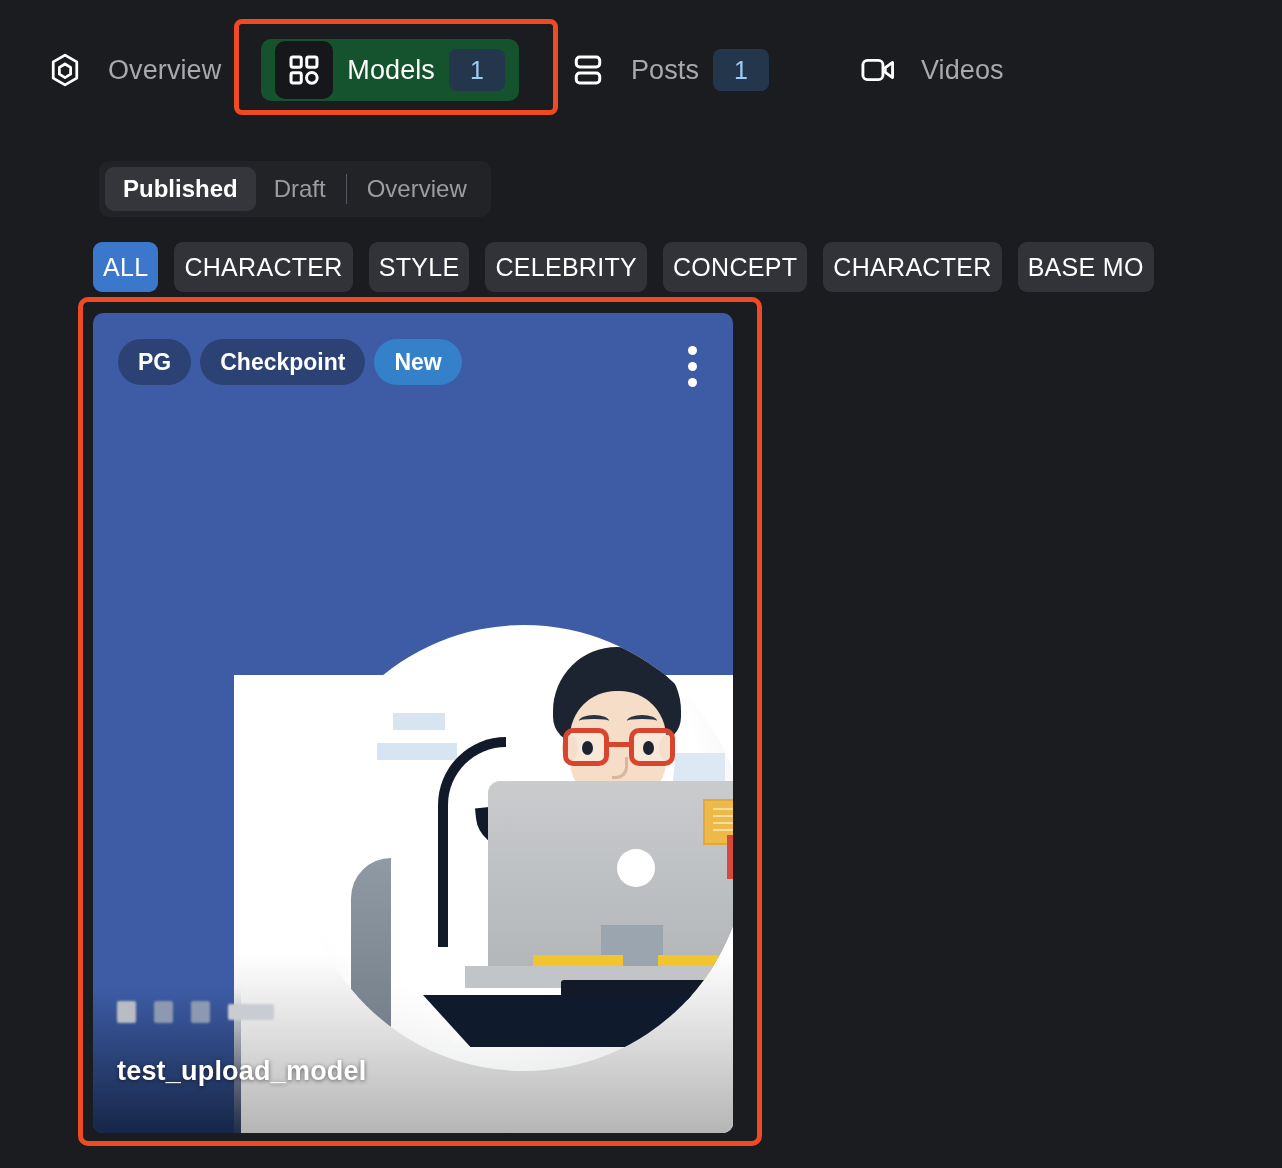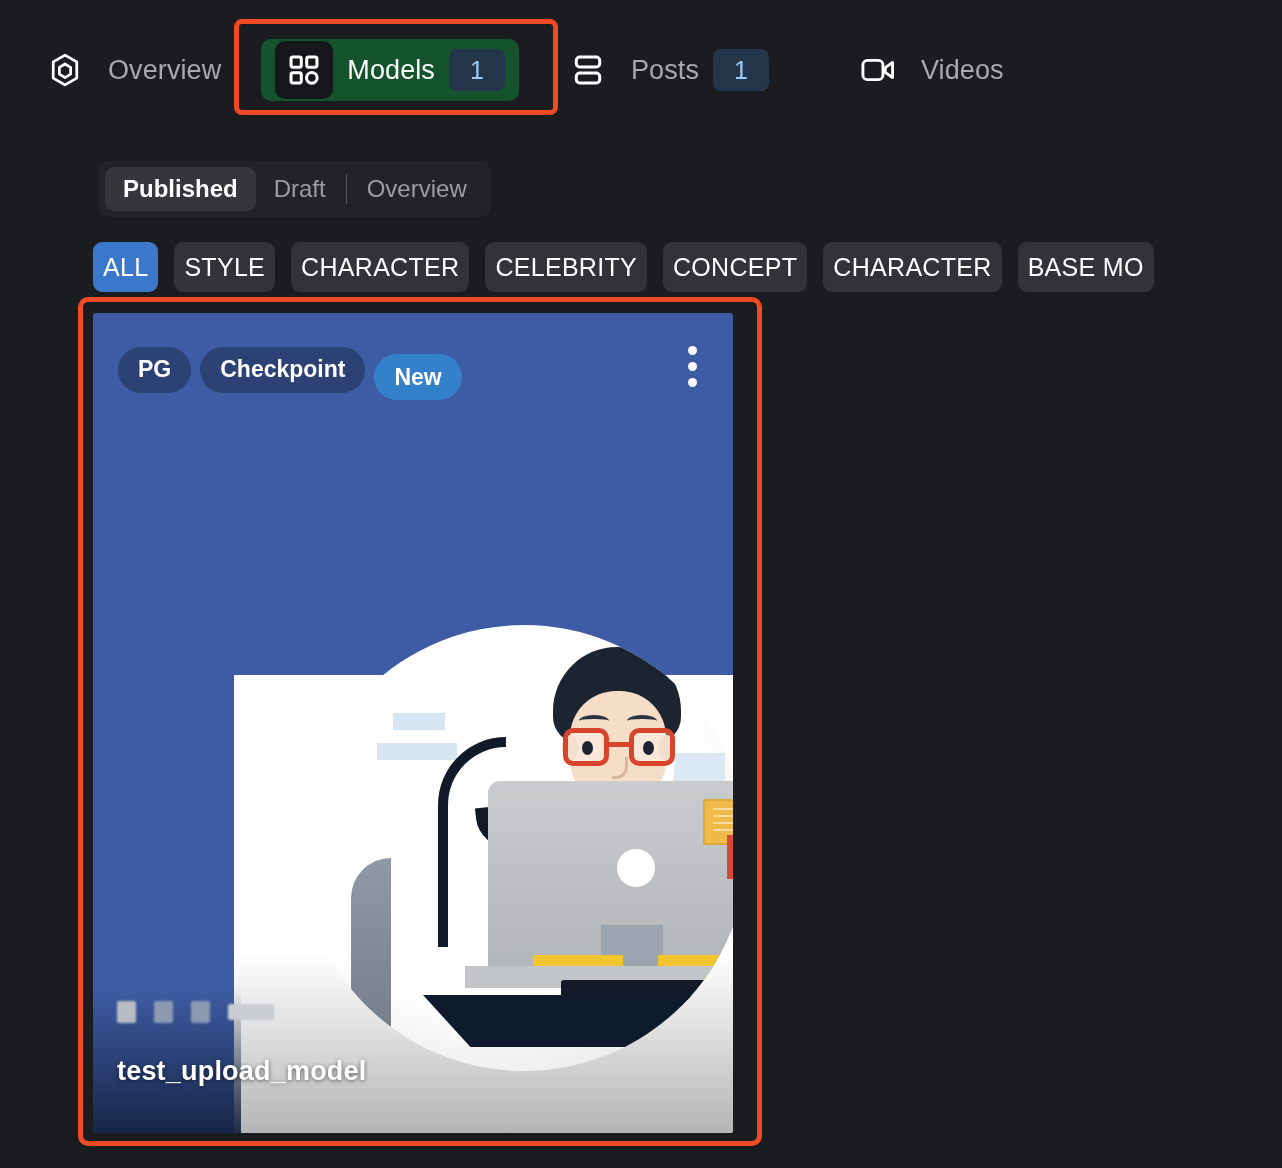--- a/index.html
+++ b/index.html
@@ -119,41 +119,41 @@
     width: 684px; height: 849px;
     border: 5px solid #f04a25;
     border-radius: 10px;
     pointer-events: none;
   }
   .card {
     position: absolute;
     left: 93px; top: 313px;
     width: 640px; height: 820px;
     background: #3d5ca5;
-    border-radius: 3px;
+    border-radius: 10px;
     overflow: hidden;
   }
 
   
   .card-badges {
     position: absolute; left: 25px; top: 26px;
     display: flex; align-items: center; gap: 9px;
     z-index: 6;
   }
   .badge {
     height: 46px;
     padding: 0 20px;
     display: flex; align-items: center;
     border-radius: 23px;
     font-size: 23px;
     font-weight: bold;
     color: #ffffff;
     background: #2c4275;
   }
-  .badge.new { background: #3581c9; margin-top: 15px; }
+  .badge.new { background: #3581c9; }
   .kebab {
     position: absolute; right: 36px; top: 33px;
     width: 10px;
     display: flex; flex-direction: column; align-items: center;
     gap: 7px; z-index: 6;
   }
   .kebab span {
     width: 9px; height: 9px; border-radius: 50%;
     background: #ffffff; display: block;
   }
@@ -285,24 +285,24 @@
   <div class="seg-btn">
     <span>Overview</span>
   </div>
 </div>
 
 <div class="chips">
   <div class="chip active">
     <span>ALL</span>
   </div>
   <div class="chip">
+    <span>CHARACTER</span>
+  </div>
+  <div class="chip">
     <span>STYLE</span>
-  </div>
-  <div class="chip">
-    <span>CHARACTER</span>
   </div>
   <div class="chip">
     <span>CELEBRITY</span>
   </div>
   <div class="chip">
     <span>CONCEPT</span>
   </div>
   <div class="chip">
     <span>CHARACTER</span>
   </div>

